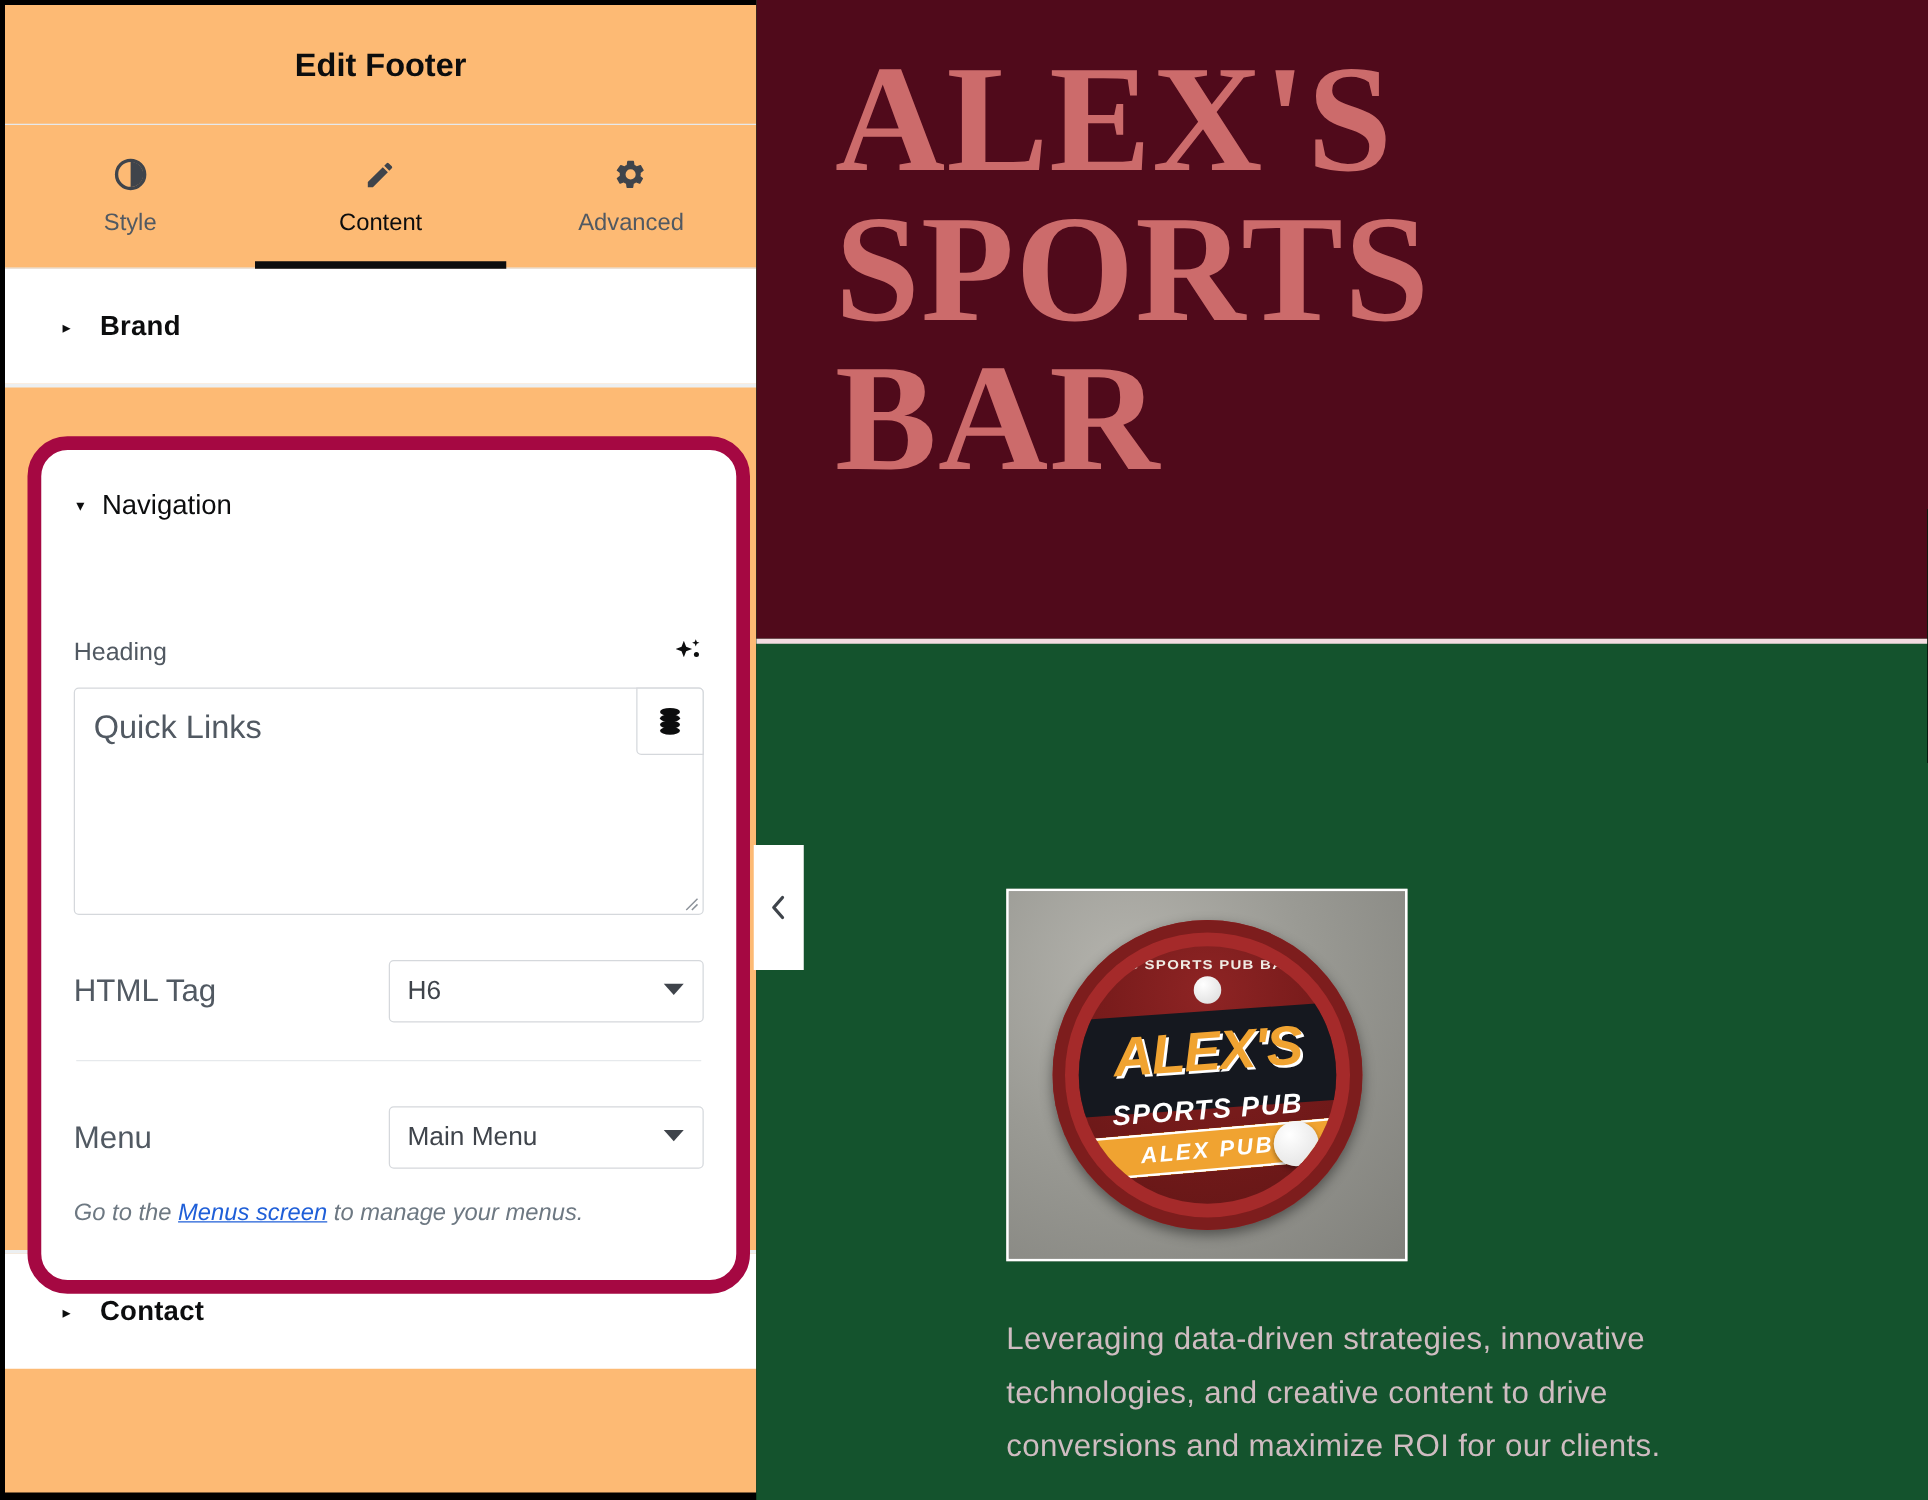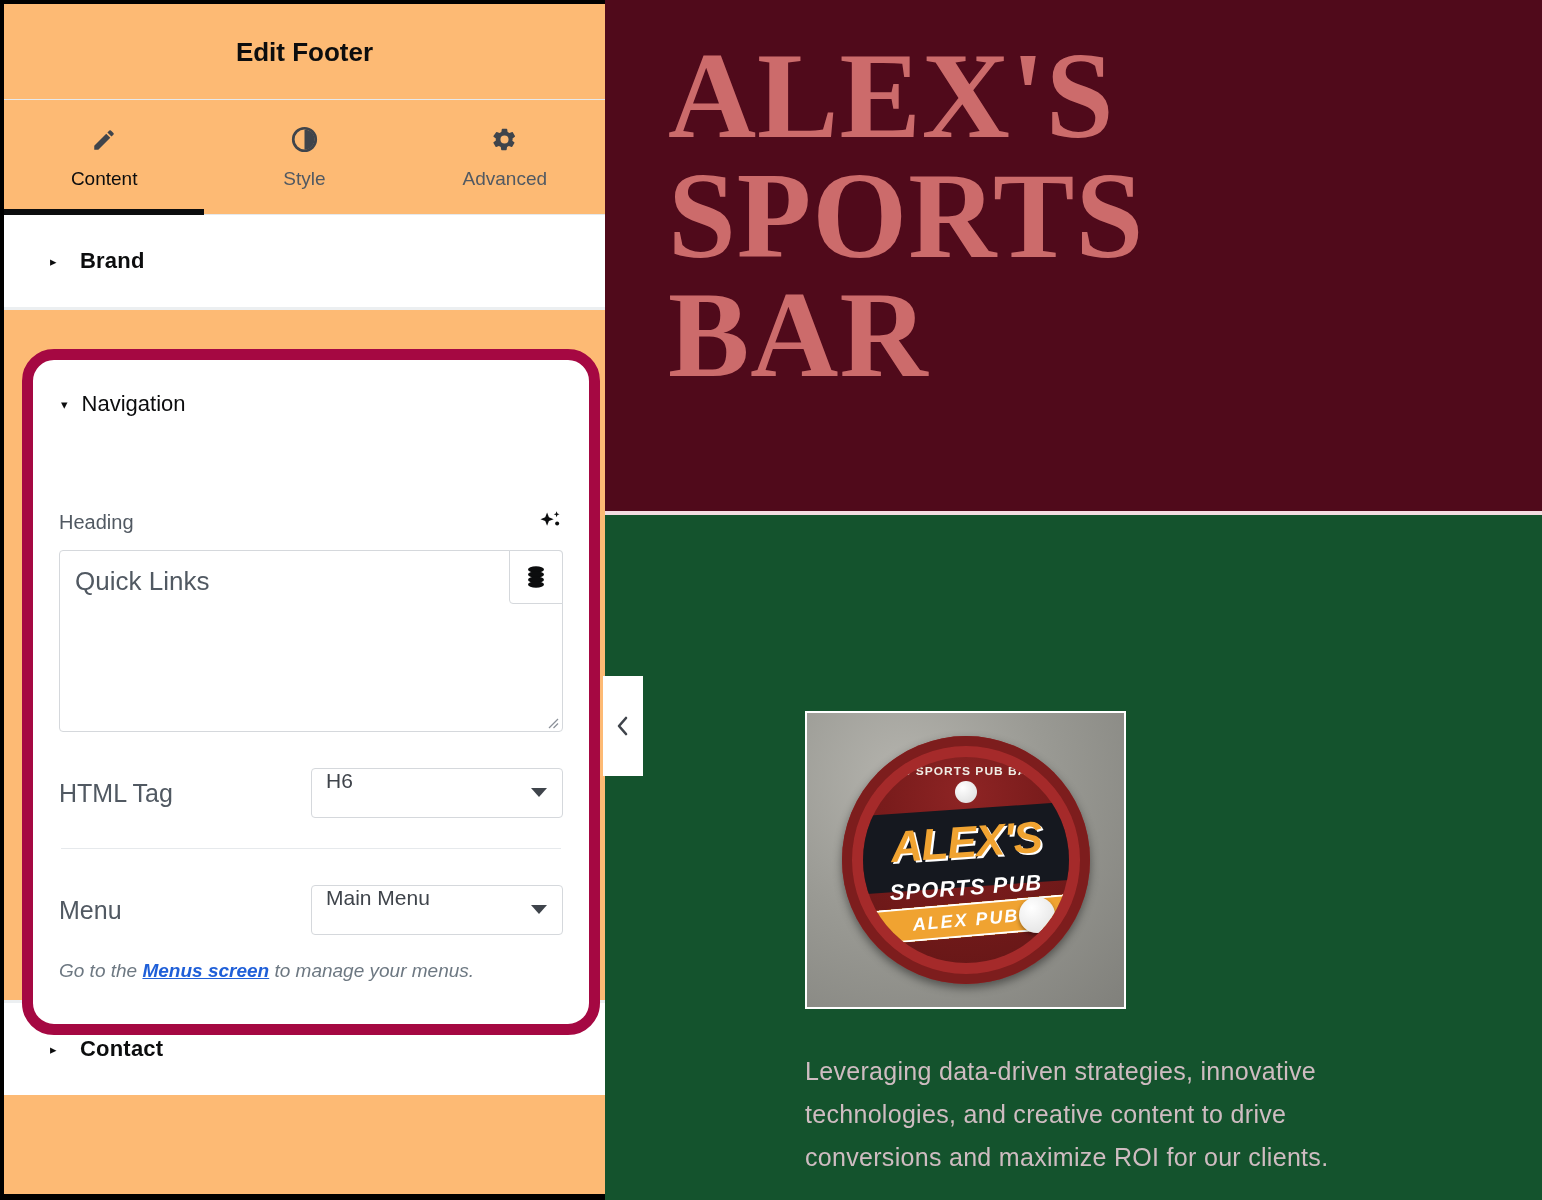--- a/index.html
+++ b/index.html
@@ -219,20 +219,21 @@
   }
   .select-box {
     position: relative;
     flex: 1 1 auto;
     height: 50px;
     border: 1px solid #d5d8dc;
     border-radius: 4px;
     background: #ffffff;
     box-sizing: border-box;
     display: flex;
+    align-items: center;
     padding-left: 14px;
     cursor: pointer;
   }
   .select-box .sel-val {
     font-size: 21px;
     color: #3f444b;
   }
   .select-box .sel-caret {
     position: absolute;
     right: 14px; top: 50%;
@@ -246,21 +247,21 @@
   }
   .help-note {
     margin-top: 24px;
     font-size: 19px;
     font-style: italic;
     color: #6d7882;
     line-height: 1.3;
   }
   .help-note a {
     color: #1f5fd8;
-    font-weight: bold;
+    font-weight: normal;
     font-style: italic;
     text-decoration: underline;
   }
 
   
   #preview {
     position: absolute;
     left: 605px;
     top: 0;
     width: 937px;
@@ -446,37 +447,37 @@
 <body>
 
 <div id="root">
 
   <div id="panel">
 
     <div class="panel-title">Edit Footer</div>
 
     <div class="tabs">
 
-      <div class="tab active">
-        <span class="tab-ico">
-          <svg width="26" height="26" viewBox="0 0 24 24" fill="#3f444b">
-            <path d="M3 17.25V21h3.75L17.81 9.94l-3.75-3.75L3 17.25zM20.71 7.04a1 1 0 0 0 0-1.41l-2.34-2.34a1 1 0 0 0-1.41 0l-1.83 1.83 3.75 3.75 1.83-1.83z"></path>
-          </svg>
-        </span>
-        <span class="tab-label">Content</span>
-      </div>
-
       <div class="tab">
         <span class="tab-ico">
           <svg width="27" height="27" viewBox="0 0 24 24">
             <circle cx="12" cy="12" r="10" fill="none" stroke="#3f444b" stroke-width="2.4"></circle>
             <path d="M12 3a9 9 0 0 1 0 18z" fill="#3f444b"></path>
           </svg>
         </span>
         <span class="tab-label">Style</span>
+      </div>
+
+      <div class="tab active">
+        <span class="tab-ico">
+          <svg width="26" height="26" viewBox="0 0 24 24" fill="#3f444b">
+            <path d="M3 17.25V21h3.75L17.81 9.94l-3.75-3.75L3 17.25zM20.71 7.04a1 1 0 0 0 0-1.41l-2.34-2.34a1 1 0 0 0-1.41 0l-1.83 1.83 3.75 3.75 1.83-1.83z"></path>
+          </svg>
+        </span>
+        <span class="tab-label">Content</span>
       </div>
 
       <div class="tab">
         <span class="tab-ico">
           <svg width="27" height="27" viewBox="0 0 24 24" fill="#3f444b">
             <path d="M19.14 12.94a7.6 7.6 0 0 0 .06-.94 7.6 7.6 0 0 0-.06-.94l2.03-1.58a.5.5 0 0 0 .12-.62l-1.92-3.32a.5.5 0 0 0-.6-.22l-2.39.96a7.2 7.2 0 0 0-1.62-.94l-.36-2.54a.5.5 0 0 0-.5-.42h-3.84a.5.5 0 0 0-.5.42l-.36 2.54c-.58.24-1.12.56-1.62.94l-2.39-.96a.5.5 0 0 0-.6.22L2.17 8.86a.5.5 0 0 0 .12.62l2.03 1.58c-.04.31-.06.63-.06.94 0 .31.02.63.06.94l-2.03 1.58a.5.5 0 0 0-.12.62l1.92 3.32c.12.22.38.3.6.22l2.39-.96c.5.38 1.04.7 1.62.94l.36 2.54c.04.24.25.42.5.42h3.84c.25 0 .46-.18.5-.42l.36-2.54c.58-.24 1.12-.56 1.62-.94l2.39.96c.22.08.48 0 .6-.22l1.92-3.32a.5.5 0 0 0-.12-.62l-2.03-1.58zM12 15.6A3.6 3.6 0 1 1 12 8.4a3.6 3.6 0 0 1 0 7.2z"></path>
           </svg>
         </span>
         <span class="tab-label">Advanced</span>
       </div>

